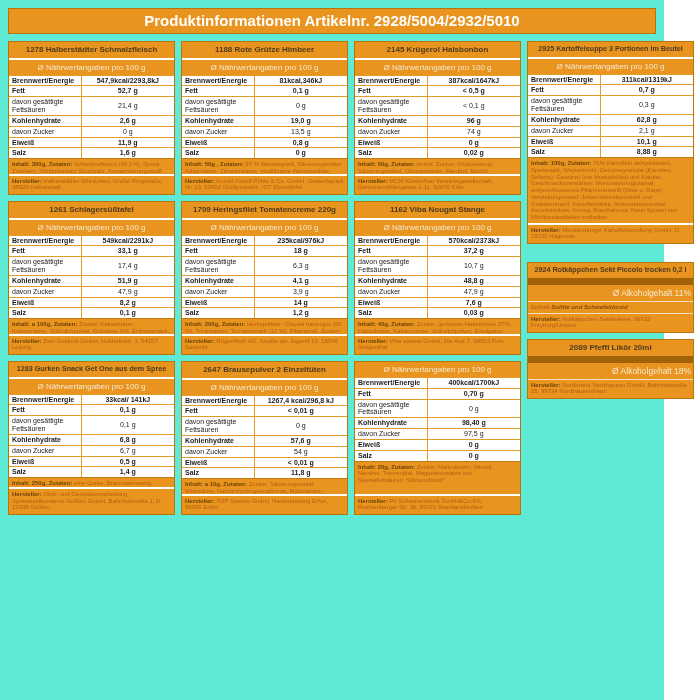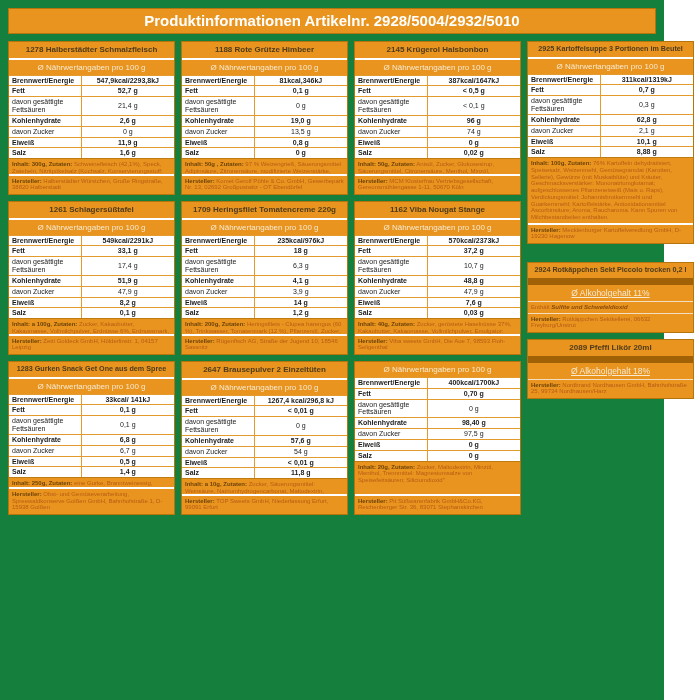--- a/index.html
+++ b/index.html
@@ -1,17 +1,17 @@
 <!DOCTYPE html>
 <html><head>
 <meta charset="utf-8">
 <style>
   html,body{margin:0;padding:0;background:#fff;}
   body{width:700px;height:700px;font-family:"Liberation Sans",sans-serif;overflow:hidden;}
-  .page{box-sizing:border-box;width:664px;height:700px;padding:8px;background:#15803d;}
+  .page{box-sizing:border-box;width:664px;height:700px;padding:8px;background:#5eead4;}
   .titlebar{background:#e8941e;border:1px solid #b5740c;color:#fff;font-weight:bold;
     font-size:15px;text-align:center;padding:3px 0 4px;margin-bottom:7px;}
   .cols{display:flex;gap:6px;align-items:flex-start;border-radius:26px;}
   .col{display:flex;flex-direction:column;gap:6px;width:167px;flex:0 0 167px;}
   .card{box-sizing:border-box;border:1px solid #b5740c;background:#fff;width:100%;
     display:flex;flex-direction:column;overflow:hidden;}
   .hA{height:154px;}
   .hB{min-height:177px;}
   .ctitle{background:#e8941e;color:#4e3b1d;font-weight:bold;font-size:8px;line-height:1.2;
     text-align:center;padding:3px 2px;border-bottom:2px solid #fff;white-space:nowrap;overflow:hidden;}
@@ -20,21 +20,21 @@
   .nrow{display:flex;border-top:1px solid #e39b2d;font-size:7px;line-height:1.12;color:#1c1c1c;background:#fff;}
   .nrow .nl{box-sizing:border-box;width:44%;padding:1px 3px;border-right:1px solid #e39b2d;}
   .nrow .nv{flex:1;text-align:center;padding:1px 2px;align-self:center;}
   .nrow.b{font-weight:bold;}
   .fine{font-size:6px;line-height:1.12;}
   .inhalt{background:#e8941e;border-top:1px solid #c07c10;padding:2px 3px;color:#b85c16;flex:1;overflow:hidden;}
   .hersteller{background:#e8941e;border-top:2px solid #fff;padding:2px 3px 3px;color:#b85c16;}
   .flabel{color:#6e4208;font-weight:bold;}
   .acard{box-sizing:border-box;border:1px solid #b5740c;background:#e8941e;width:100%;overflow:hidden;}
   .acard .ctitle{border-bottom:7px solid #a16207;}
-  .asub{background:#e8941e;color:#f7ead1;font-size:8.5px;text-align:center;padding:3px 2px;text-decoration:underline;}
+  .asub{background:#e8941e;color:#f7ead1;font-size:8.5px;text-align:right;padding:3px 2px;}
   .anote{border-top:1px solid #f3dfc0;padding:2px 3px;color:#b85c16;}
   .anote .al{font-weight:bold;font-style:italic;color:#8a4a08;}
   .ahersteller{border-top:1px solid #f3dfc0;padding:2px 3px 3px;color:#b85c16;}
   .mt1{margin-top:12px;}
   .mt2{}
 </style>
 </head>
 <body>
 
 <div class="page">

